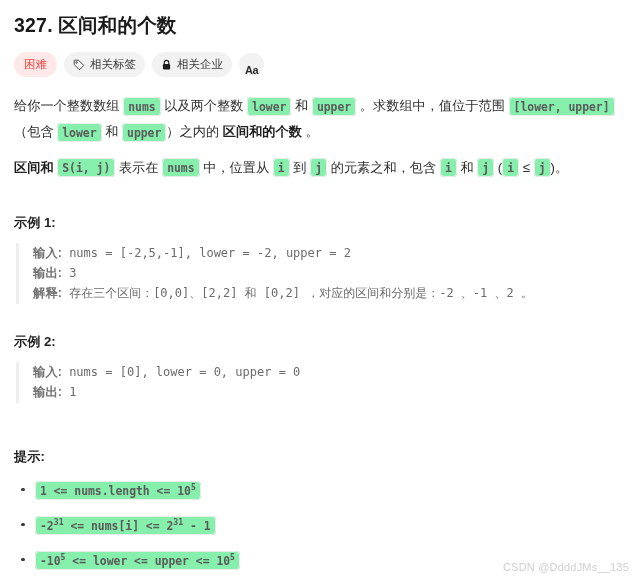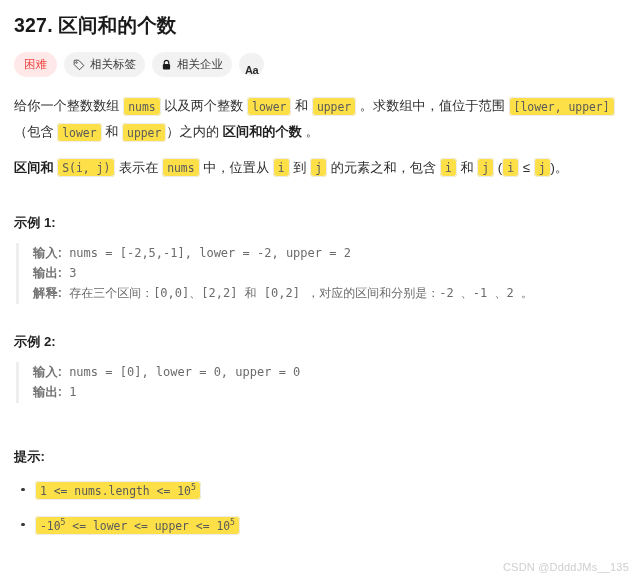--- a/index.html
+++ b/index.html
@@ -75,26 +75,27 @@
   .para {
     font-size: 13.2px;
     line-height: 1.95;
     color: #2e2e2e;
     margin: 16px 0 0 0;
   }
   .para.second { margin-top: 10px; }
   code.chip {
     font-family: "DejaVu Sans Mono", "Liberation Mono", monospace;
     font-size: 11.4px;
-    background: #fde047;
+    background: #86efac;
     border: 1px solid #ececec;
     border-radius: 4px;
     padding: 1.5px 4px;
     color: #5a5a5a;
     white-space: pre;
+    font-weight: bold;
   }
   b.strong { font-weight: bold; color: #1f1f1f; }
   
   .ex-title {
     font-size: 13.2px;
     font-weight: bold;
     color: #1f1f1f;
     margin: 33px 0 0 0;
   }
   .ex-title.second { margin-top: 29px; }
@@ -214,18 +215,19 @@
 
   <div class="ex-title second">示例 2:</div>
   <div class="ex-block">
     <div class="ex-line"><span class="lbl">输入:</span><span> nums = [0], lower = 0, upper = 0</span></div>
     <div class="ex-line"><span class="lbl">输出:</span><span> 1</span></div>
   </div>
 
   <div class="hint-title">提示:</div>
   <ul class="hints" id="hints-list">
       <li><code class="chip">1 &lt;= nums.length &lt;= 10<sup>5</sup></code></li>
+      <li><code class="chip">-2<sup>31</sup> &lt;= nums[i] &lt;= 2<sup>31</sup> - 1</code></li>
       <li><code class="chip">-10<sup>5</sup> &lt;= lower &lt;= upper &lt;= 10<sup>5</sup></code></li>
     </ul>
 
 </div>
 
 <div class="watermark">CSDN @DdddJMs__135</div>
 
 </body></html>

